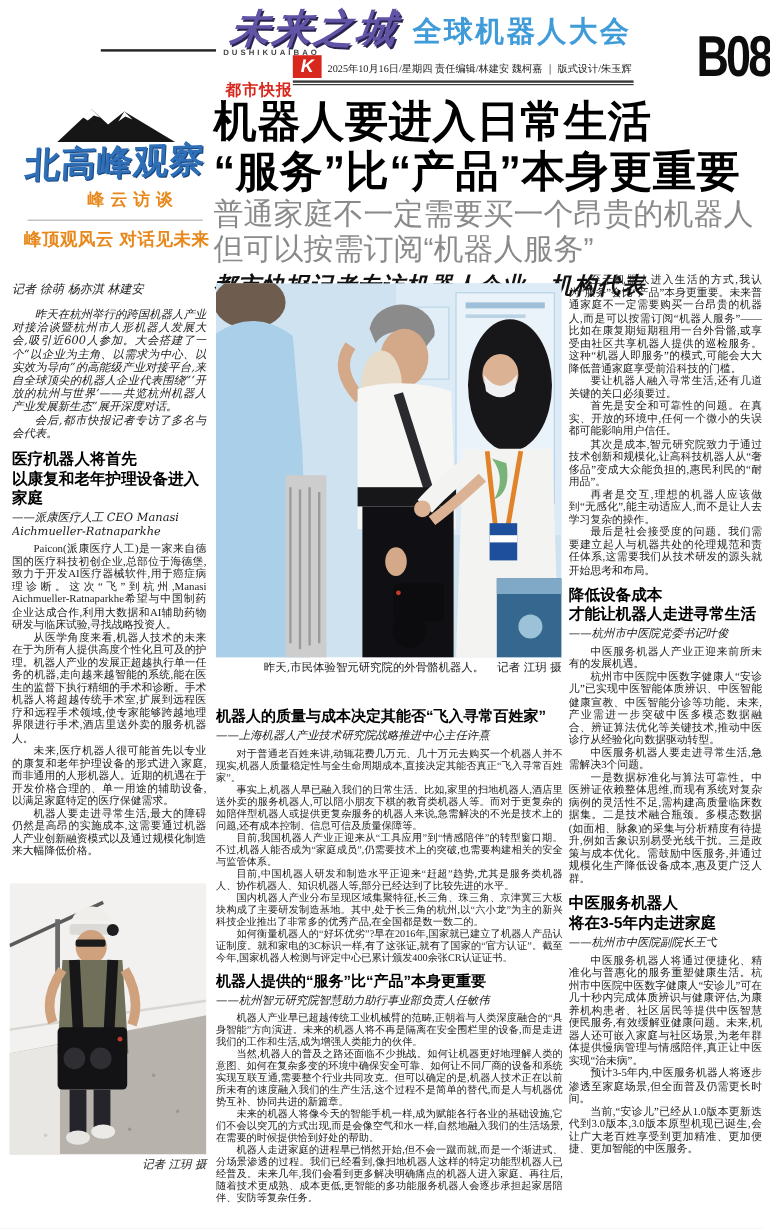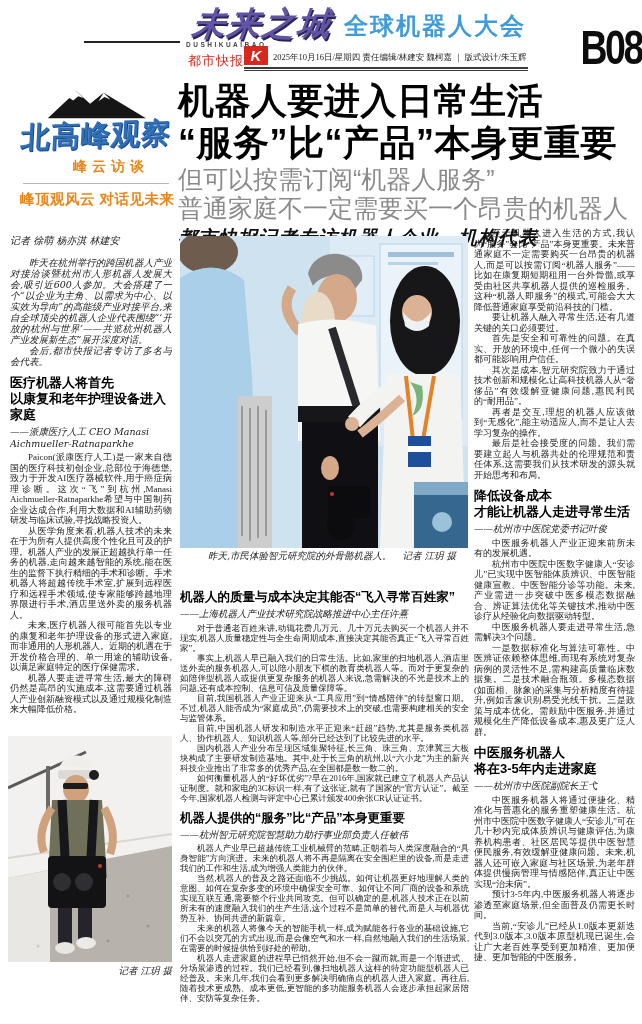--- a/index.html
+++ b/index.html
@@ -12,22 +12,22 @@
   .brand-logo{position:absolute;left:192px;top:2px;width:150px;
       font-family:"Liberation Sans",sans-serif;font-weight:900;font-style:italic;
       font-size:33px;letter-spacing:2px;color:#6153a5;transform:skewX(-6deg);
       text-shadow:1.5px 1.5px 0 #2a2550;white-space:nowrap;}
   .event-title{position:absolute;left:344px;top:10px;
       font-family:"Liberation Sans",sans-serif;font-weight:900;font-size:24px;
       letter-spacing:2px;color:#3f9cd8;white-space:nowrap;}
   .brand-latin{position:absolute;left:186px;top:41px;
       font-family:"Liberation Sans",sans-serif;font-weight:700;font-size:6.5px;
       letter-spacing:2.5px;color:#444;}
-  .paper-name{position:absolute;left:188px;top:52px;
-      font-family:"Liberation Sans",sans-serif;font-weight:400;font-size:13px;
+  .paper-name{position:absolute;left:188px;top:66px;
+      font-family:"Liberation Sans",sans-serif;font-weight:700;font-size:13px;
       color:#d8281e;letter-spacing:1px;}
   .k-box{position:absolute;left:244px;top:46px;width:24px;height:19px;background:#d8281e;
       color:#fff;font-family:"Liberation Sans",sans-serif;font-weight:900;font-style:italic;
       font-size:15px;text-align:center;line-height:19px;}
   .date-line{position:absolute;left:273px;top:52px;font-size:8.5px;color:#222;
       font-family:Liberation Serif, serif;white-space:nowrap;}
   .double-rule{position:absolute;left:244px;top:67px;width:284px;height:4px;
       border-top:2px solid #3a3a3a;border-bottom:1px solid #3a3a3a;}
   .page-num{position:absolute;right:0px;top:20px;
       font-family:"Liberation Sans",sans-serif;font-weight:900;font-size:48px;
@@ -65,22 +65,22 @@
   .kai{font-family:"DejaVu Serif",serif;font-style:italic;}
   .intro{font-size:9.5px;line-height:11px;}
   .sec-title{margin:8px 0 3px 0;font-family:"Liberation Sans",sans-serif;
       font-weight:700;font-size:13px;line-height:16px;color:#000;text-align:left;}
   .col-mid .sec-title{font-size:12.5px;line-height:15px;}
   .byline{margin:0 0 3px 0;font-size:9.5px;line-height:11.5px;text-align:left;}
 
   
   .photo-main{position:absolute;left:180px;top:236px;width:288px;height:312px;margin:0;}
   .photo-main svg,.photo-side svg{display:block;width:100%;height:100%;}
-  .caption-main{position:absolute;left:168px;top:550px;width:288px;text-align:right;
-      font-family:"DejaVu Serif",serif;font-style:italic;font-size:9.5px;color:#222;}
+  .caption-main{position:absolute;left:180px;top:550px;width:288px;text-align:right;
+      font-family:"DejaVu Serif",serif;font-size:9.5px;color:#222;}
   .caption-main .credit{margin-left:8px;}
   .photo-side{position:absolute;left:8px;top:736px;width:164px;height:226px;margin:0;}
   .caption-side{position:absolute;left:8px;top:965px;width:164px;
       font-family:"DejaVu Serif",serif;font-style:italic;font-size:9.5px;
       line-height:12.5px;color:#222;}
   .caption-side .credit{text-align:right;}
 </style>
 </head>
 <body>
 
@@ -104,22 +104,22 @@
     </svg>
     <div class="bb-title" data-name="column-brand-title">北高峰观察</div>
     <div class="bb-sub" data-name="column-brand-subtitle">峰云访谈</div>
     <div class="bb-divider" data-name="column-brand-divider"></div>
     <div class="bb-slogan" data-name="column-brand-slogan">峰顶观风云  对话见未来</div>
   </div>
 
   <div class="headline" data-name="headline-block">
     <div class="hl1" data-name="headline-line1">机器人要进入日常生活</div>
     <div class="hl1" data-name="headline-line2">“服务”比“产品”本身更重要</div>
+    <div class="hl-sub" data-name="headline-sub1">普通家庭不一定需要买一个昂贵的机器人</div>
     <div class="hl-sub" data-name="headline-sub2">但可以按需订阅“机器人服务”</div>
-    <div class="hl-sub" data-name="headline-sub1">普通家庭不一定需要买一个昂贵的机器人</div>
     <div class="hl-kicker" data-name="headline-kicker">都市快报记者专访机器人企业、机构代表</div>
   </div>
 
   <div class="col col-left" data-name="left-column">
     <p class="reporters kai" data-name="reporters-line">记者 徐萌 杨亦淇 林建安</p>
     <p class="p kai intro" data-name="intro-paragraph">昨天在杭州举行的跨国机器人产业对接洽谈暨杭州市人形机器人发展大会,吸引近600人参加。大会搭建了一个“以企业为主角、以需求为中心、以实效为导向”的高能级产业对接平台,来自全球顶尖的机器人企业代表围绕“‘开放的杭州与世界’——共览杭州机器人产业发展新生态”展开深度对话。</p>
     <p class="p kai intro" data-name="intro-paragraph">会后,都市快报记者专访了多名与会代表。</p>
     <h3 class="sec-title" data-name="section-title-medical">
       <span data-name="section-title-line">医疗机器人将首先</span><br>
       <span data-name="section-title-line">以康复和老年护理设备进入家庭</span>
@@ -201,21 +201,21 @@
     <p class="p" data-name="body-paragraph">机器人产业早已超越传统工业机械臂的范畴,正朝着与人类深度融合的“具身智能”方向演进。未来的机器人将不再是隔离在安全围栏里的设备,而是走进我们的工作和生活,成为增强人类能力的伙伴。</p>
     <p class="p" data-name="body-paragraph">当然,机器人的普及之路还面临不少挑战。如何让机器更好地理解人类的意图、如何在复杂多变的环境中确保安全可靠、如何让不同厂商的设备和系统实现互联互通,需要整个行业共同攻克。但可以确定的是,机器人技术正在以前所未有的速度融入我们的生产生活,这个过程不是简单的替代,而是人与机器优势互补、协同共进的新篇章。</p>
     <p class="p" data-name="body-paragraph">未来的机器人将像今天的智能手机一样,成为赋能各行各业的基础设施,它们不会以突兀的方式出现,而是会像空气和水一样,自然地融入我们的生活场景,在需要的时候提供恰到好处的帮助。</p>
     <p class="p" data-name="body-paragraph">机器人走进家庭的进程早已悄然开始,但不会一蹴而就,而是一个渐进式、分场景渗透的过程。我们已经看到,像扫地机器人这样的特定功能型机器人已经普及。未来几年,我们会看到更多解决明确痛点的机器人进入家庭。再往后,随着技术更成熟、成本更低,更智能的多功能服务机器人会逐步承担起家居陪伴、安防等复杂任务。</p>
   </div>
 
   <div class="col col-right" data-name="right-column">
     <p class="p" data-name="body-paragraph">至于机器人进入生活的方式,我认为“服务”会比“产品”本身更重要。未来普通家庭不一定需要购买一台昂贵的机器人,而是可以按需订阅“机器人服务”——比如在康复期短期租用一台外骨骼,或享受由社区共享机器人提供的巡检服务。这种“机器人即服务”的模式,可能会大大降低普通家庭享受前沿科技的门槛。</p>
     <p class="p" data-name="body-paragraph">要让机器人融入寻常生活,还有几道关键的关口必须要过。</p>
     <p class="p" data-name="body-paragraph">首先是安全和可靠性的问题。在真实、开放的环境中,任何一个微小的失误都可能影响用户信任。</p>
-    <p class="p" data-name="body-paragraph">其次是成本,智元研究院致力于通过技术创新和规模化,让高科技机器人从“奢侈品”有效缓解亚健康问题,惠民利民的“耐用品”。</p>
+    <p class="p" data-name="body-paragraph">其次是成本,智元研究院致力于通过技术创新和规模化,让高科技机器人从“奢侈品”变成大众能负担的,惠民利民的“耐用品”。</p>
     <p class="p" data-name="body-paragraph">再者是交互,理想的机器人应该做到“无感化”,能主动适应人,而不是让人去学习复杂的操作。</p>
     <p class="p" data-name="body-paragraph">最后是社会接受度的问题。我们需要建立起人与机器共处的伦理规范和责任体系,这需要我们从技术研发的源头就开始思考和布局。</p>
     <h3 class="sec-title" data-name="section-title-cost">
       <span data-name="section-title-line">降低设备成本</span><br>
       <span data-name="section-title-line">才能让机器人走进寻常生活</span>
     </h3>
     <p class="byline kai" data-name="section-byline">——杭州市中医院党委书记叶俊</p>
     <p class="p" data-name="body-paragraph">中医服务机器人产业正迎来前所未有的发展机遇。</p>
     <p class="p" data-name="body-paragraph">杭州市中医院中医数字健康人“安诊儿”已实现中医智能体质辨识、中医智能健康宣教、中医智能分诊等功能。未来,产业需进一步突破中医多模态数据融合、辨证算法优化等关键技术,推动中医诊疗从经验化向数据驱动转型。</p>
     <p class="p" data-name="body-paragraph">中医服务机器人要走进寻常生活,急需解决3个问题。</p>

